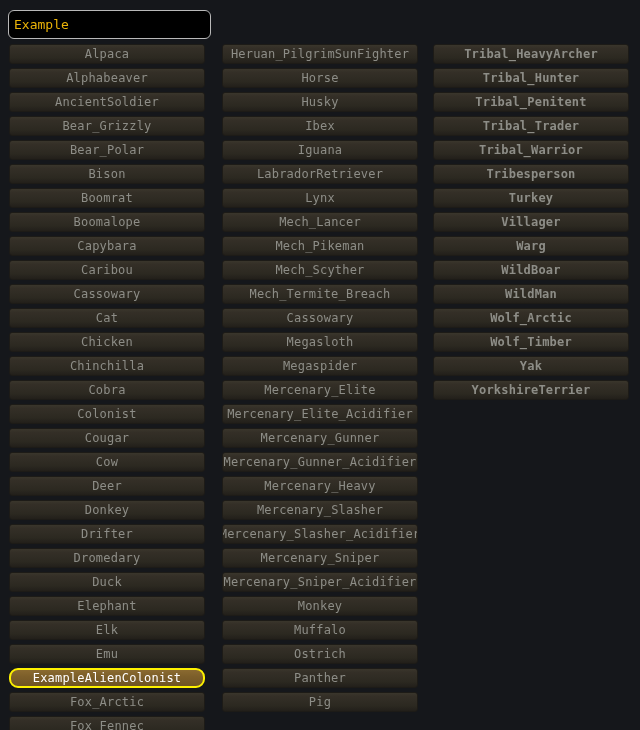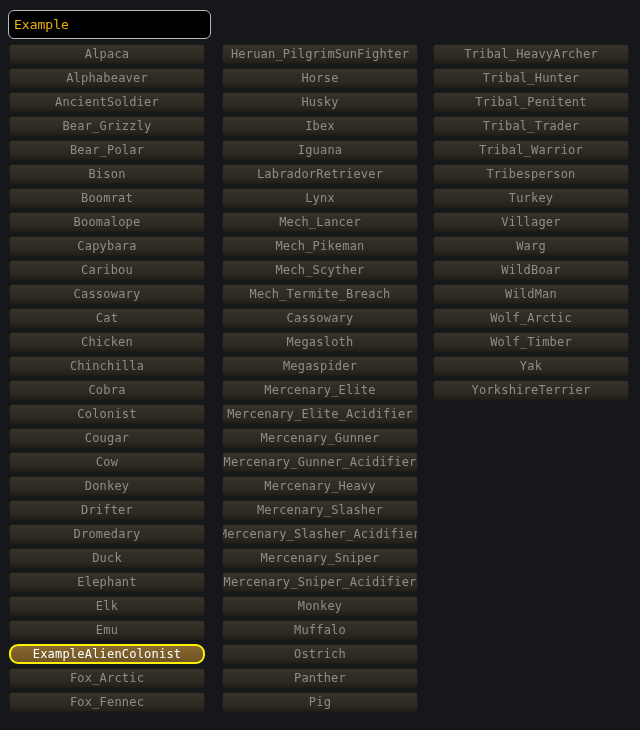--- a/index.html
+++ b/index.html
@@ -65,21 +65,21 @@
     width: 210px;
     flex: 0 0 210px;
     display: flex;
     flex-direction: column;
     gap: 4px;
     padding-left: 9px;
     box-sizing: border-box;
   }
   .column.col-1 { padding-left: 9px; }
   .column.col-2 { padding-left: 12px; }
-  .column.col-3 { padding-left: 13px; }
+  .column.col-3 { padding-left: 13px; font-weight: bold; }
 
   
   .row {
     position: relative;
     width: 196px;
     height: 20px;
     box-sizing: border-box;
     background: linear-gradient(to bottom, #3a362c 0%, #342f27 18%, #2c2921 70%, #221f1a 100%);
     border-radius: 3px;
     border: 1px solid #1d1b17;
@@ -166,20 +166,23 @@
         <div class="row">
           <span class="label">Colonist</span>
         </div>
         <div class="row">
           <span class="label">Cougar</span>
         </div>
         <div class="row">
           <span class="label">Cow</span>
         </div>
         <div class="row">
+          <span class="label">Deer</span>
+        </div>
+        <div class="row">
           <span class="label">Donkey</span>
         </div>
         <div class="row">
           <span class="label">Drifter</span>
         </div>
         <div class="row">
           <span class="label">Dromedary</span>
         </div>
         <div class="row">
           <span class="label">Duck</span>

